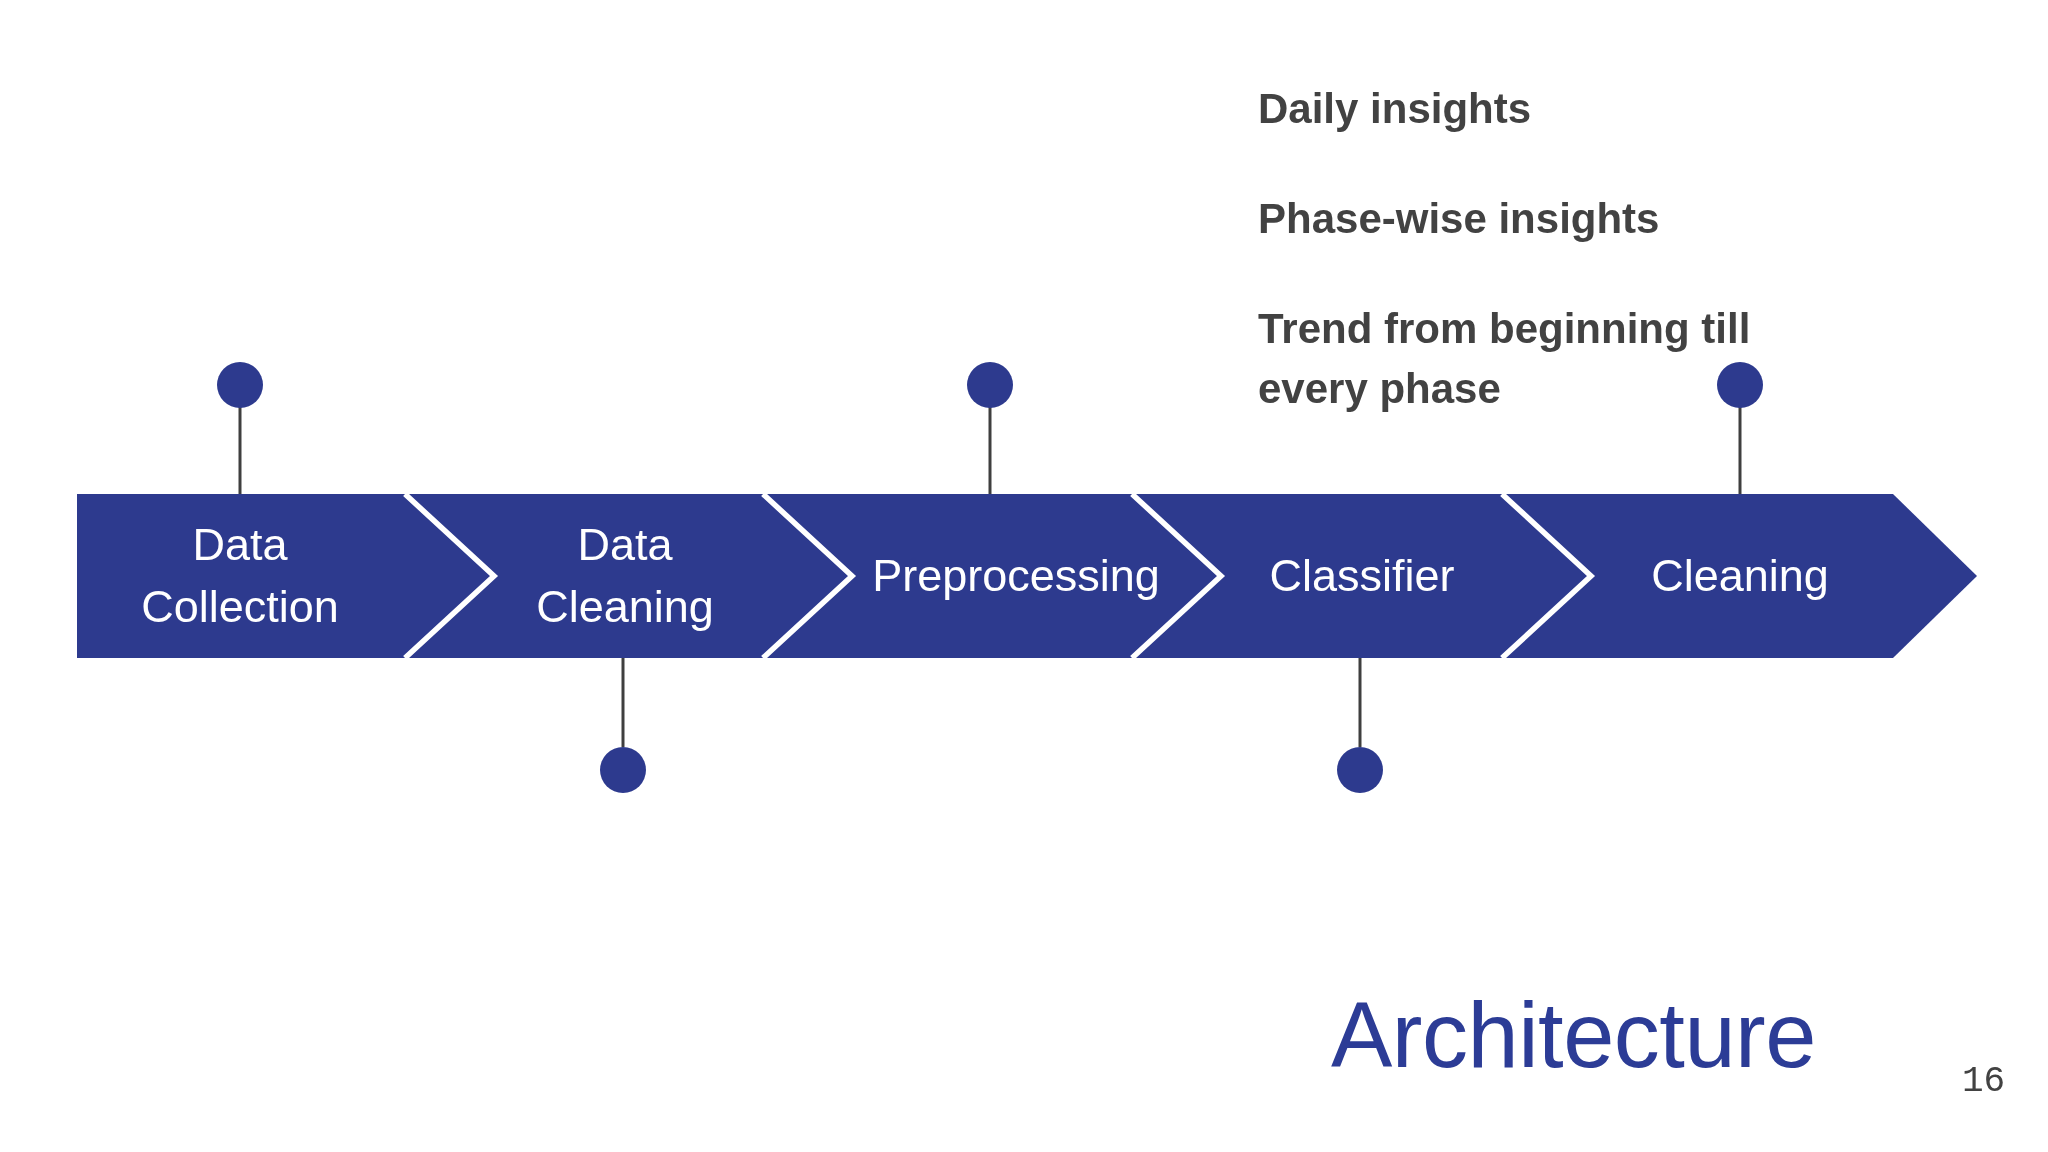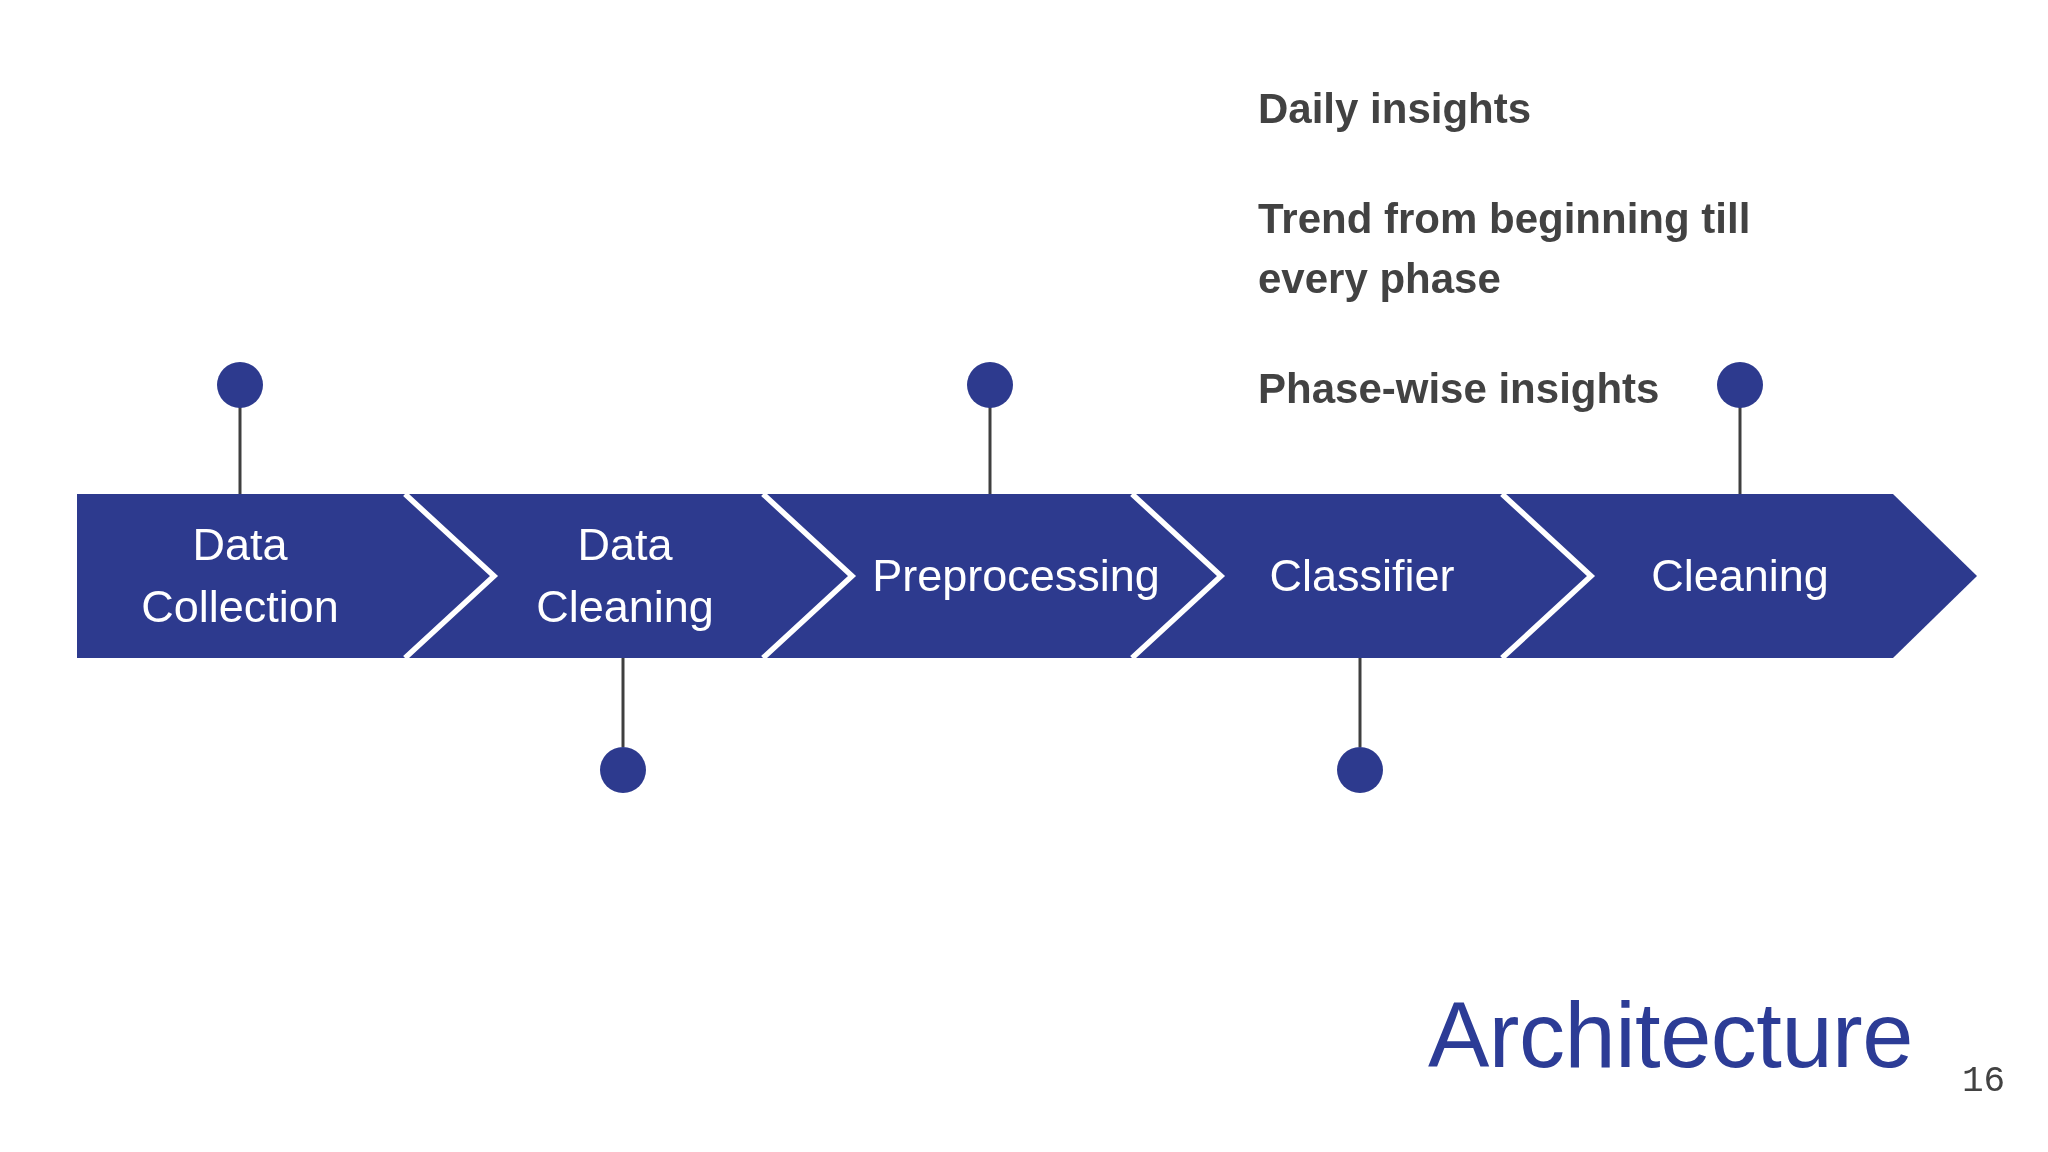--- a/index.html
+++ b/index.html
@@ -45,21 +45,21 @@
     left:1258px;
     top:79px;
     width:612px;
     color:var(--text-color);
     font-size:42px;
     line-height:60px;
   }
   .insights p{margin:0 0 50px 0;font-weight:bold;}
   .slide-title{
     position:absolute;
-    left:1428px;
+    left:1331px;
     top:980px;
     font-size:92px;
     line-height:110px;
     color:var(--title-color);
     letter-spacing:-0.5px;
     white-space:nowrap;
   }
   .page-number{
     position:absolute;
     left:1962px;
@@ -110,20 +110,20 @@
   </div>
   <div class="step-label" style="left:1362px">
     <div>Classifier</div>
   </div>
   <div class="step-label" style="left:1740px">
     <div>Cleaning</div>
   </div>
 
   <div class="insights">
     <p>Daily insights</p>
+    <p>Phase-wise insights</p>
     <p>Trend from beginning till every phase</p>
-    <p>Phase-wise insights</p>
   </div>
 
   <div class="slide-title">Architecture</div>
   <div class="page-number">16</div>
 
 </div>
 
 </body></html>

